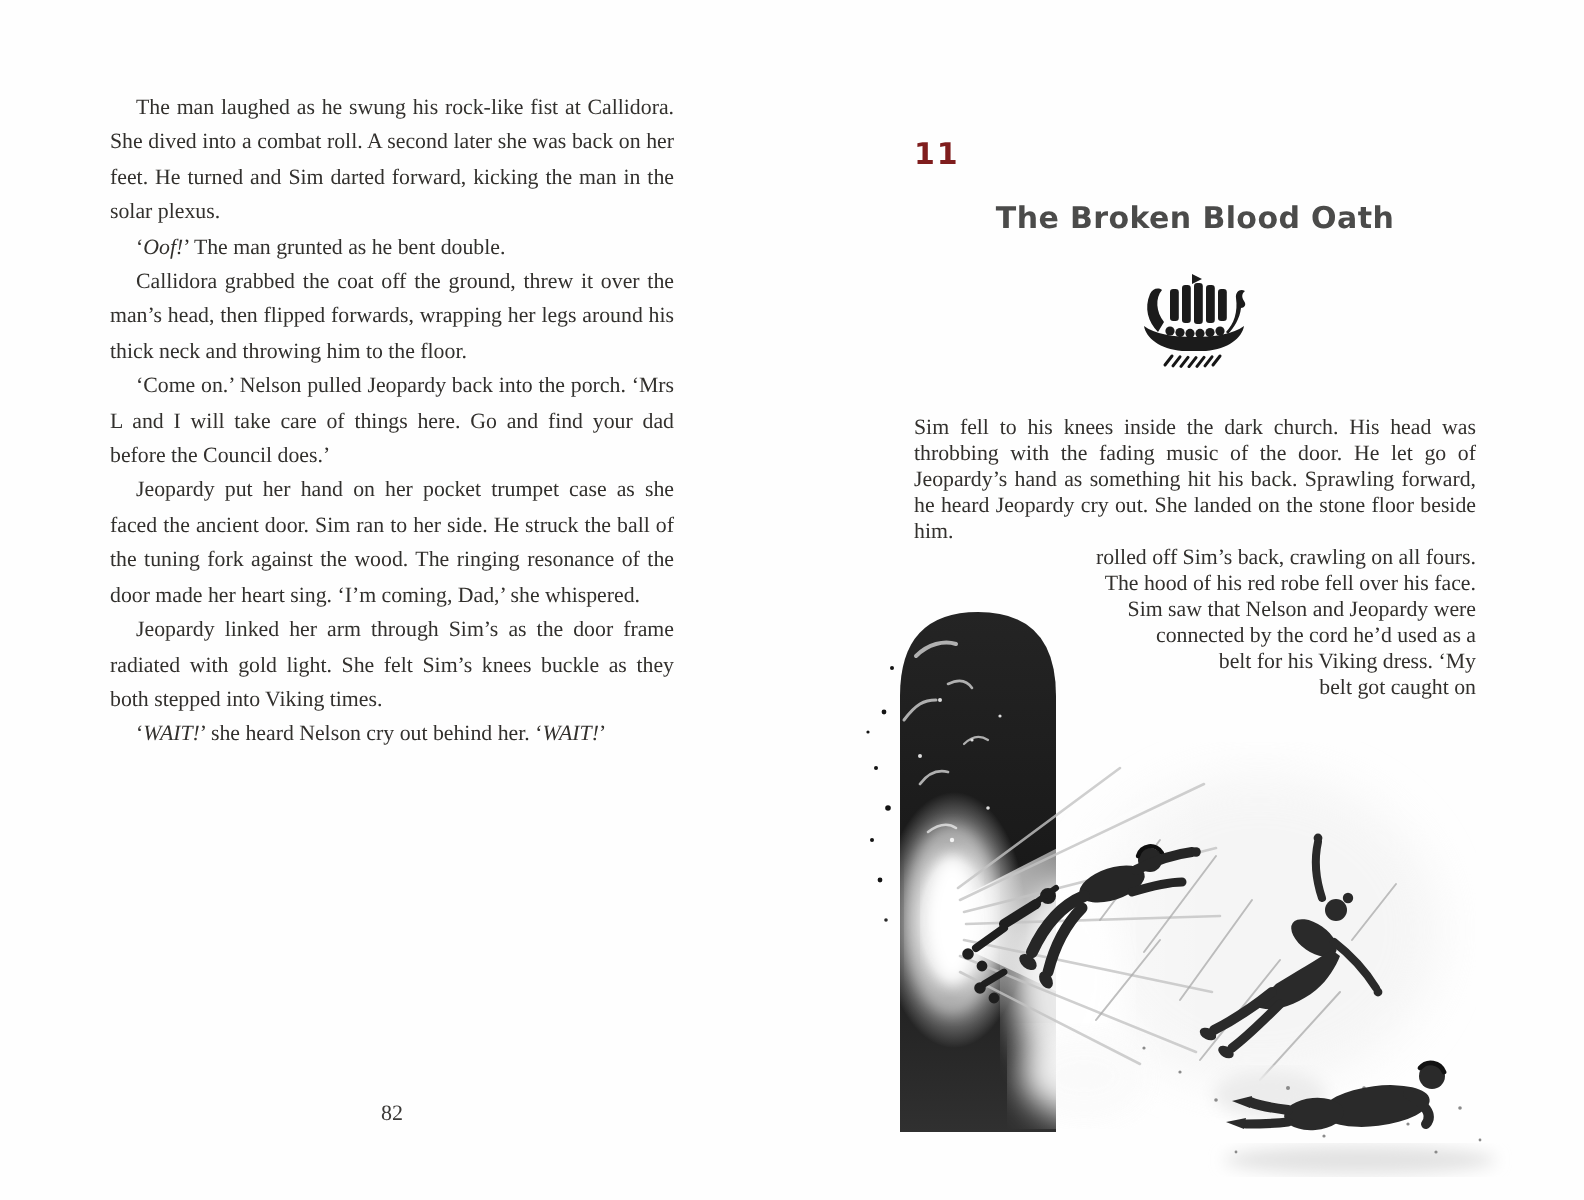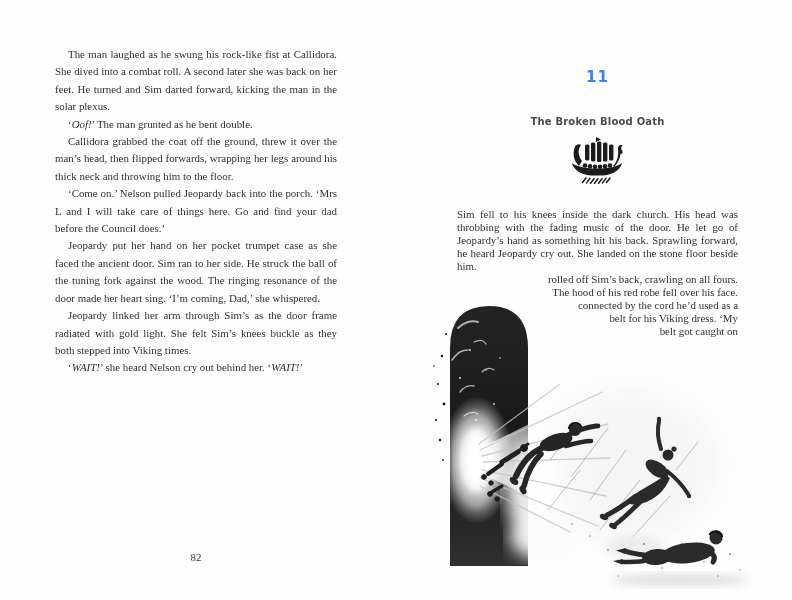--- a/index.html
+++ b/index.html
@@ -14,28 +14,28 @@
   }
   .para { text-indent:13px; }
   .para.no-indent { text-indent:0; }
   .para i { font-style:italic; }
   #left-page-number {
     position:absolute; left:55px; top:551px; width:282px;
     text-align:center; font-size:11px; color:#3a3836;
   }
   
   #chapter-number {
-    position:absolute; left:457px; top:68px; width:281px; text-align:center;
+    position:absolute; left:457px; top:68px; width:281px; text-align:left;
     font-family:"DejaVu Sans", sans-serif; font-weight:bold;
-    font-size:15px; color:#3b82f6; letter-spacing:1px;
+    font-size:15px; color:#7f1d1d; letter-spacing:1px;
   }
   #chapter-title {
-    position:absolute; left:437px; top:116px; width:321px; text-align:center;
+    position:absolute; left:437px; top:100px; width:321px; text-align:center;
     font-family:"DejaVu Sans", sans-serif; font-weight:bold;
-    font-size:10px; color:#4b4b4a; letter-spacing:0.2px;
+    font-size:15px; color:#4b4b4a; letter-spacing:0.2px;
   }
   #ship { position:absolute; left:565px; top:136px; }
   #right-text {
     position:absolute; left:457px; top:208px; width:281px;
     font-size:10.9px; line-height:13px; text-align:justify;
   }
   .wline { text-align:right; white-space:nowrap; }
   #illustration { position:absolute; left:430px; top:300px; }
 </style>
 </head>
@@ -97,20 +97,21 @@
       </g>
     </svg>
 
     <div id="right-text">
       <div>
           <div class="para no-indent"><span>Sim fell to his knees inside the dark church. His head was throbbing with the fading music of the door. He let go of Jeopardy’s hand as something hit his back. Sprawling forward, he heard Jeopardy cry out. She landed on the stone floor beside him.</span></div>
         </div>
       <div>
           <div class="wline">rolled off Sim’s back, crawling on all fours.</div>
           <div class="wline">The hood of his red robe fell over his face.</div>
+          <div class="wline">Sim saw that Nelson and Jeopardy were</div>
           <div class="wline">connected by the cord he’d used as a</div>
           <div class="wline">belt for his Viking dress. ‘My</div>
           <div class="wline">belt got caught on</div>
         </div>
     </div>
 
     <svg id="illustration" width="362" height="300" viewBox="0 0 362 300">
       <defs>
         <linearGradient id="doorgrad" x1="0" y1="0" x2="0" y2="1">
           <stop offset="0" stop-color="#242424"></stop>

